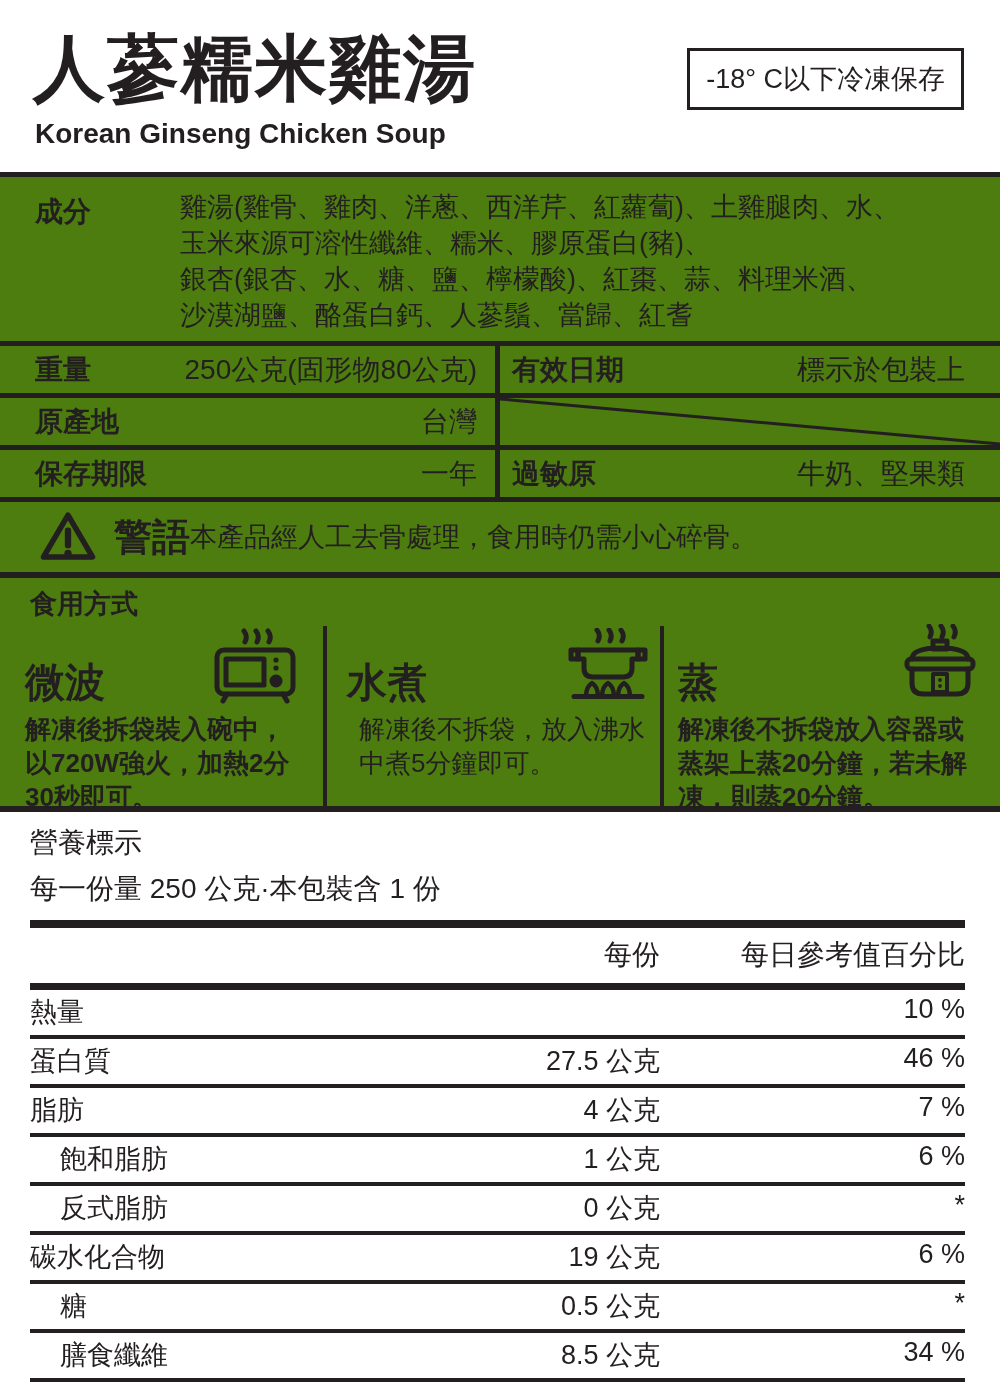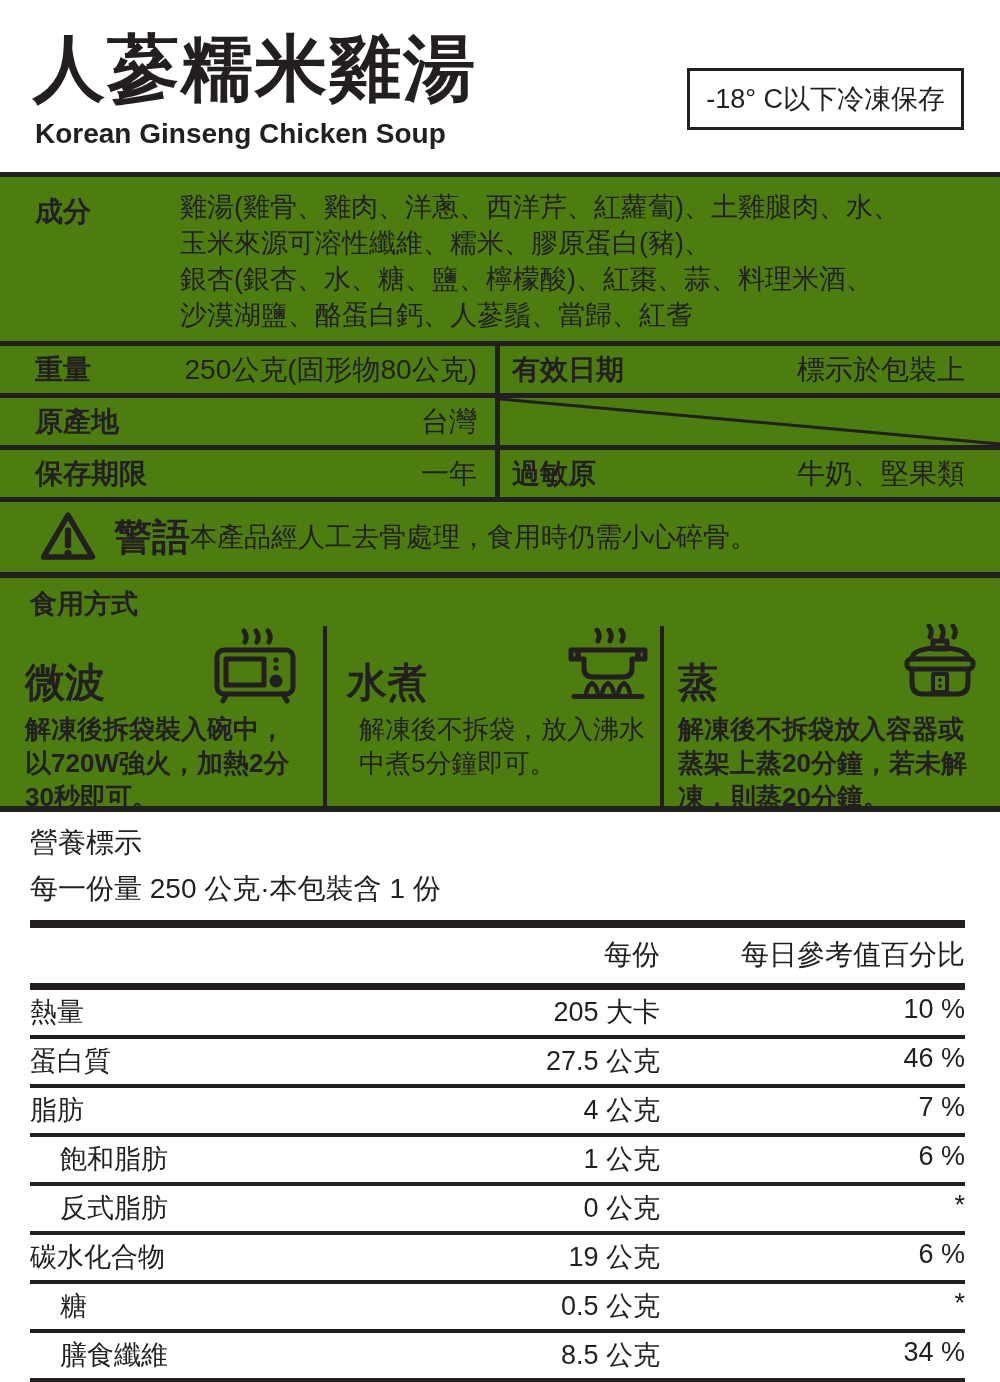--- a/index.html
+++ b/index.html
@@ -20,21 +20,21 @@
     font-size:72px; font-weight:800; letter-spacing:2px; line-height:1;
   }
   .title-en {
     position:absolute; left:35px; top:118px;
     font-size:28px; font-weight:700; letter-spacing:0;
   }
   .storage-box {
     position:absolute; right:36px; top:48px;
     border:3px solid #231f20;
     padding:10px 16px;
-    font-size:27px; font-weight:500;margin-top:20px;
+    font-size:27px; font-weight:500;
   }
 
   
   .red-wrap { background:#4d7c0f; border-top:5px solid #231f20; border-bottom:6px solid #231f20; }
 
   .ingredients { display:flex; padding:12px 0 8px 0; border-bottom:5px solid #231f20; }
   .ingredients .sec-label { width:180px; padding-left:35px; font-size:28px; font-weight:700; padding-top:4px; }
   .ingredients .ing-text { font-size:27px; line-height:36px; white-space:pre-line; width:780px; }
 
   .info-grid { }
@@ -219,21 +219,20 @@
 
     <div class="nut-table">
       <div class="nut-head">
         <span class="col-name"></span>
         <span class="col-amt">每份</span>
         <span class="col-dv">每日參考值百分比</span>
       </div>
 
       <div class="nut-row">
         <span class="col-name">熱量</span>
-        <span class="col-amt">205 大卡</span>
         <span class="col-dv">10 %</span>
       </div>
       <div class="nut-row">
         <span class="col-name">蛋白質</span>
         <span class="col-amt">27.5 公克</span>
         <span class="col-dv">46 %</span>
       </div>
       <div class="nut-row">
         <span class="col-name">脂肪</span>
         <span class="col-amt">4 公克</span>

